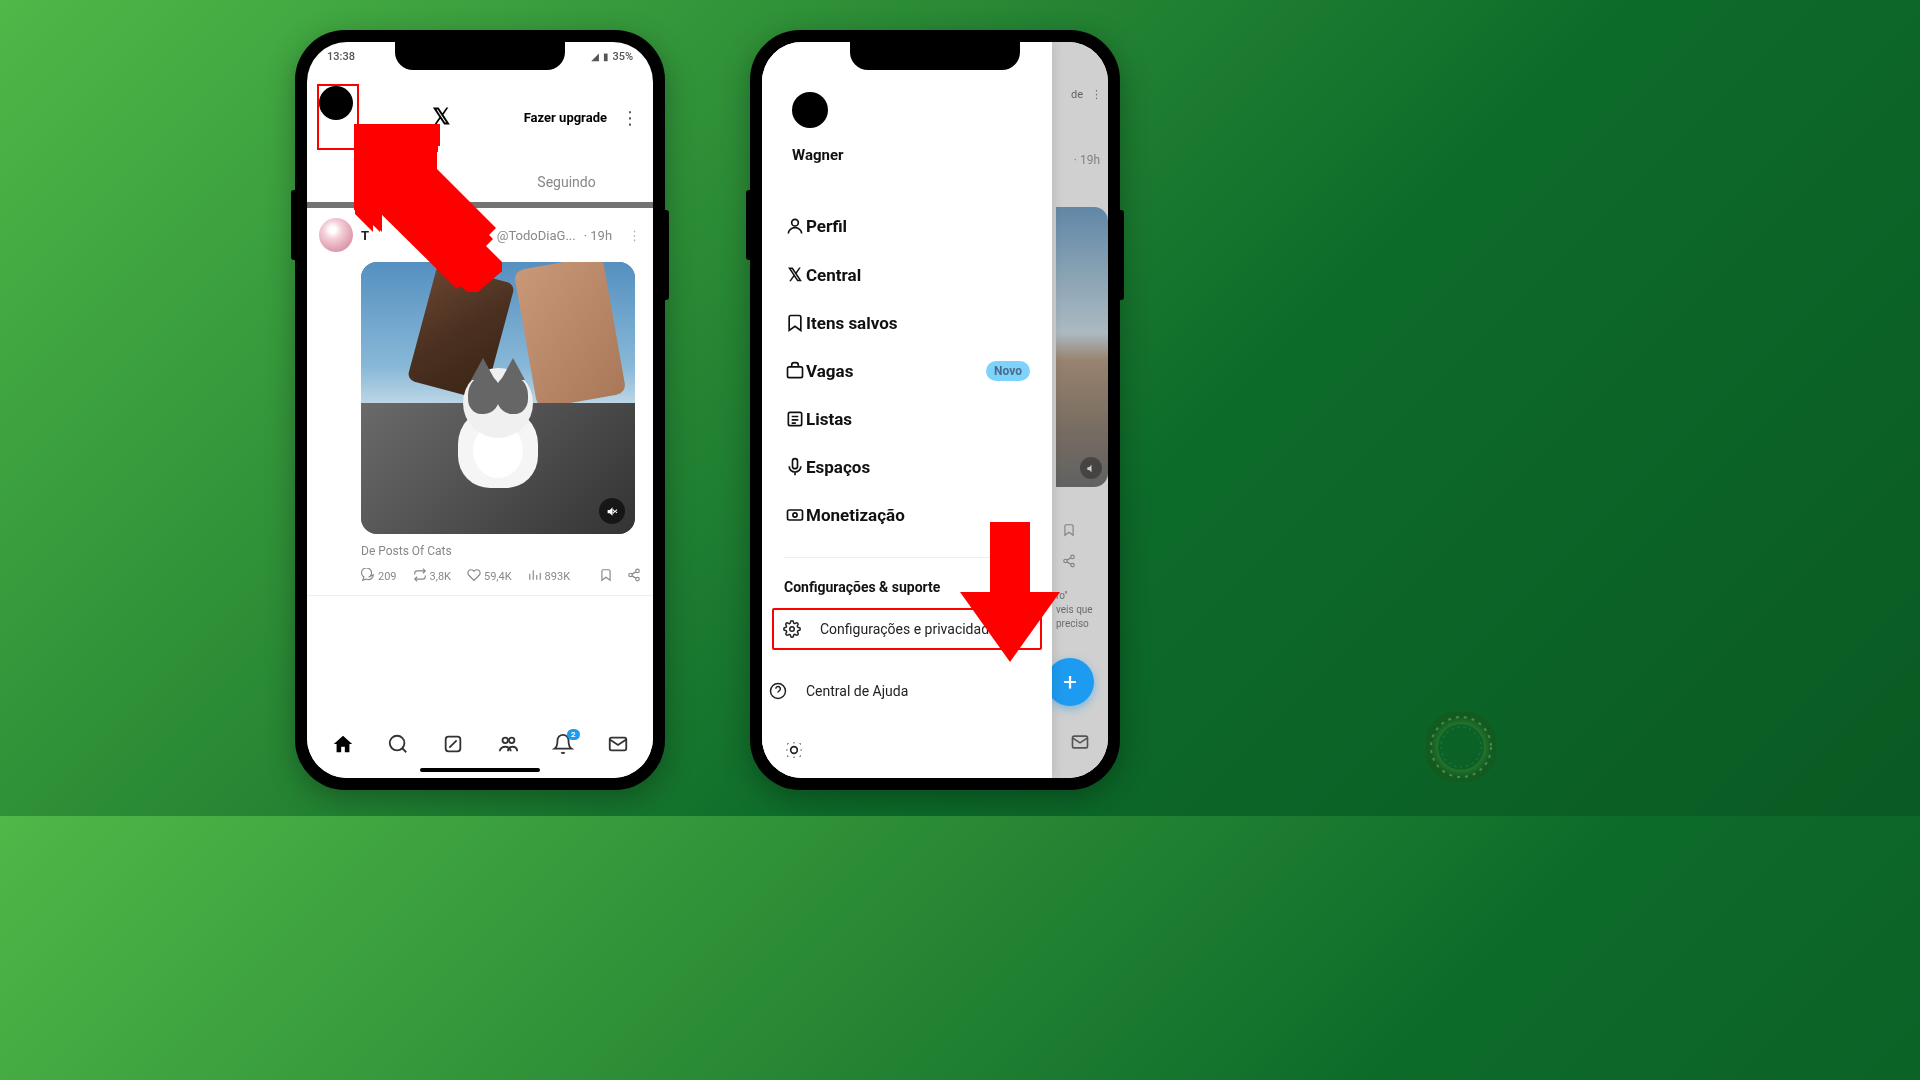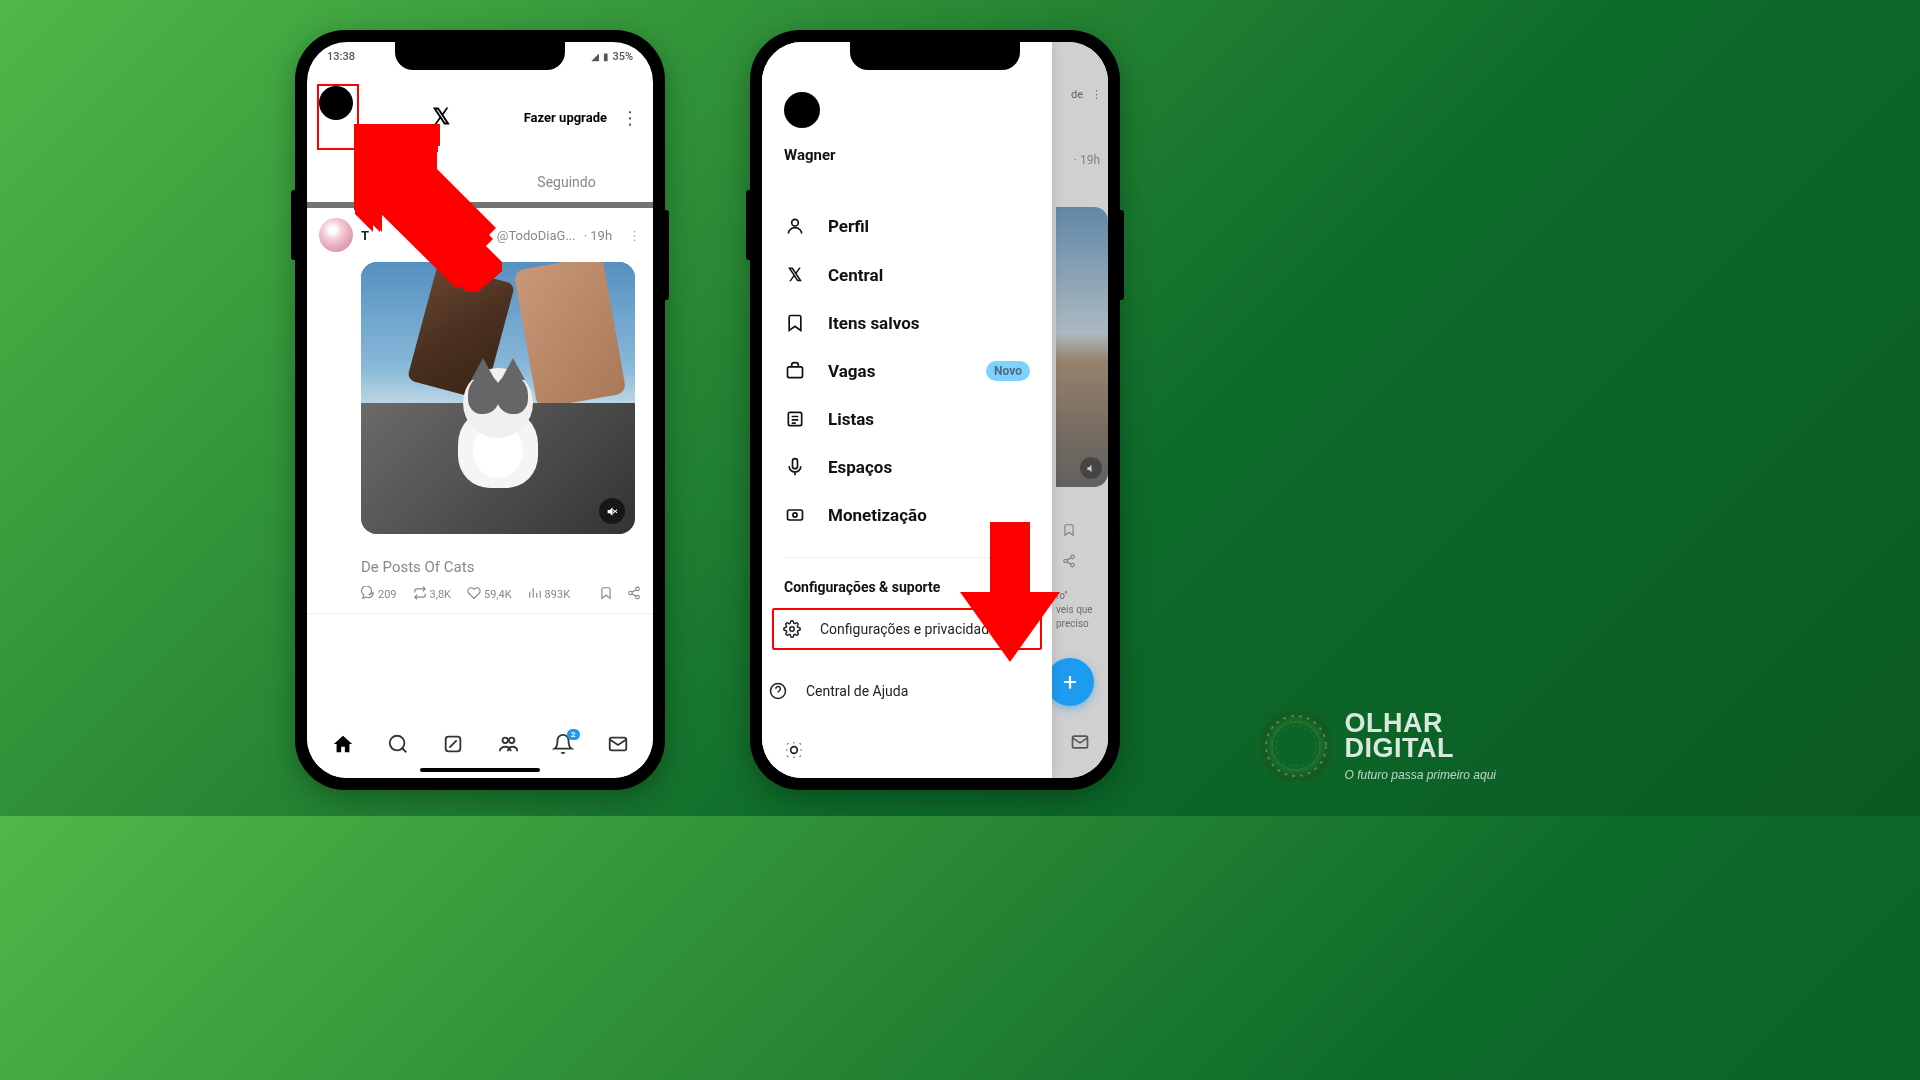--- a/index.html
+++ b/index.html
@@ -208,22 +208,22 @@
     bottom:10px; right:10px;
     width:26px; height:26px;
     background: rgba(0,0,0,0.6);
     border-radius:50%;
     color:#fff;
     font-size:12px;
     display:flex; align-items:center; justify-content:center;
   }
 
   .post-caption {
-    margin: 24px 0 0 42px;
-    font-size: 15px;
+    margin: 10px 0 0 42px;
+    font-size: 12px;
     color:#888;
   }
 
   .post-actions {
     margin: 10px 0 0 42px;
     display:flex;
     align-items:center;
     gap:16px;
     color:#888;
     font-size:11px;
@@ -317,37 +317,36 @@
   .drawer {
     position:absolute;
     top:0; left:0; bottom:0;
     width: 290px;
     background:#fff;
     box-shadow: 2px 0 10px rgba(0,0,0,0.1);
     z-index:30;
     padding: 50px 0 0 0;
   }
   .drawer-header {
-    padding: 0 22px;
+    padding: 0 30px;
   }
   .drawer-avatar {
     width:36px; height:36px; border-radius:50%;
     background:#000;
     margin-bottom:18px;
   }
   .drawer-name { font-size:15px; font-weight:700; color:#111; margin-bottom: 6px;}
 
   .drawer-menu {
     margin-top: 38px;
     padding: 0 22px;
   }
   .menu-item {
     display:flex;
     align-items:center;
-    gap:22px;
     padding: 14px 0;
     font-size: 17px;
     font-weight: 700;
     color:#111;
   }
   .menu-icon {
     width:22px;
     display:flex; align-items:center; justify-content:center;
     color:#111;
   }
@@ -827,18 +826,13 @@
           <stop offset="0%" stop-color="rgba(160,220,140,0.9)"></stop>
           <stop offset="60%" stop-color="rgba(60,140,60,0.85)"></stop>
           <stop offset="100%" stop-color="rgba(20,90,30,0.8)"></stop>
         </radialGradient>
       </defs>
       <circle cx="35" cy="35" r="30" fill="none" stroke="url(#g1)" stroke-width="14"></circle>
       <circle cx="35" cy="35" r="30" fill="none" stroke="rgba(255,255,255,0.25)" stroke-width="2" stroke-dasharray="3 5"></circle>
       <circle cx="35" cy="35" r="20" fill="none" stroke="rgba(255,255,255,0.15)" stroke-width="1" stroke-dasharray="2 4"></circle>
     </svg>
   </div>
-  <div class="brand-text">
-    <div class="brand-name">OLHAR</div>
-    <div class="brand-name">DIGITAL</div>
-    <div class="brand-tag">O futuro passa primeiro aqui</div>
-  </div>
 </div>
 
 </body></html>

